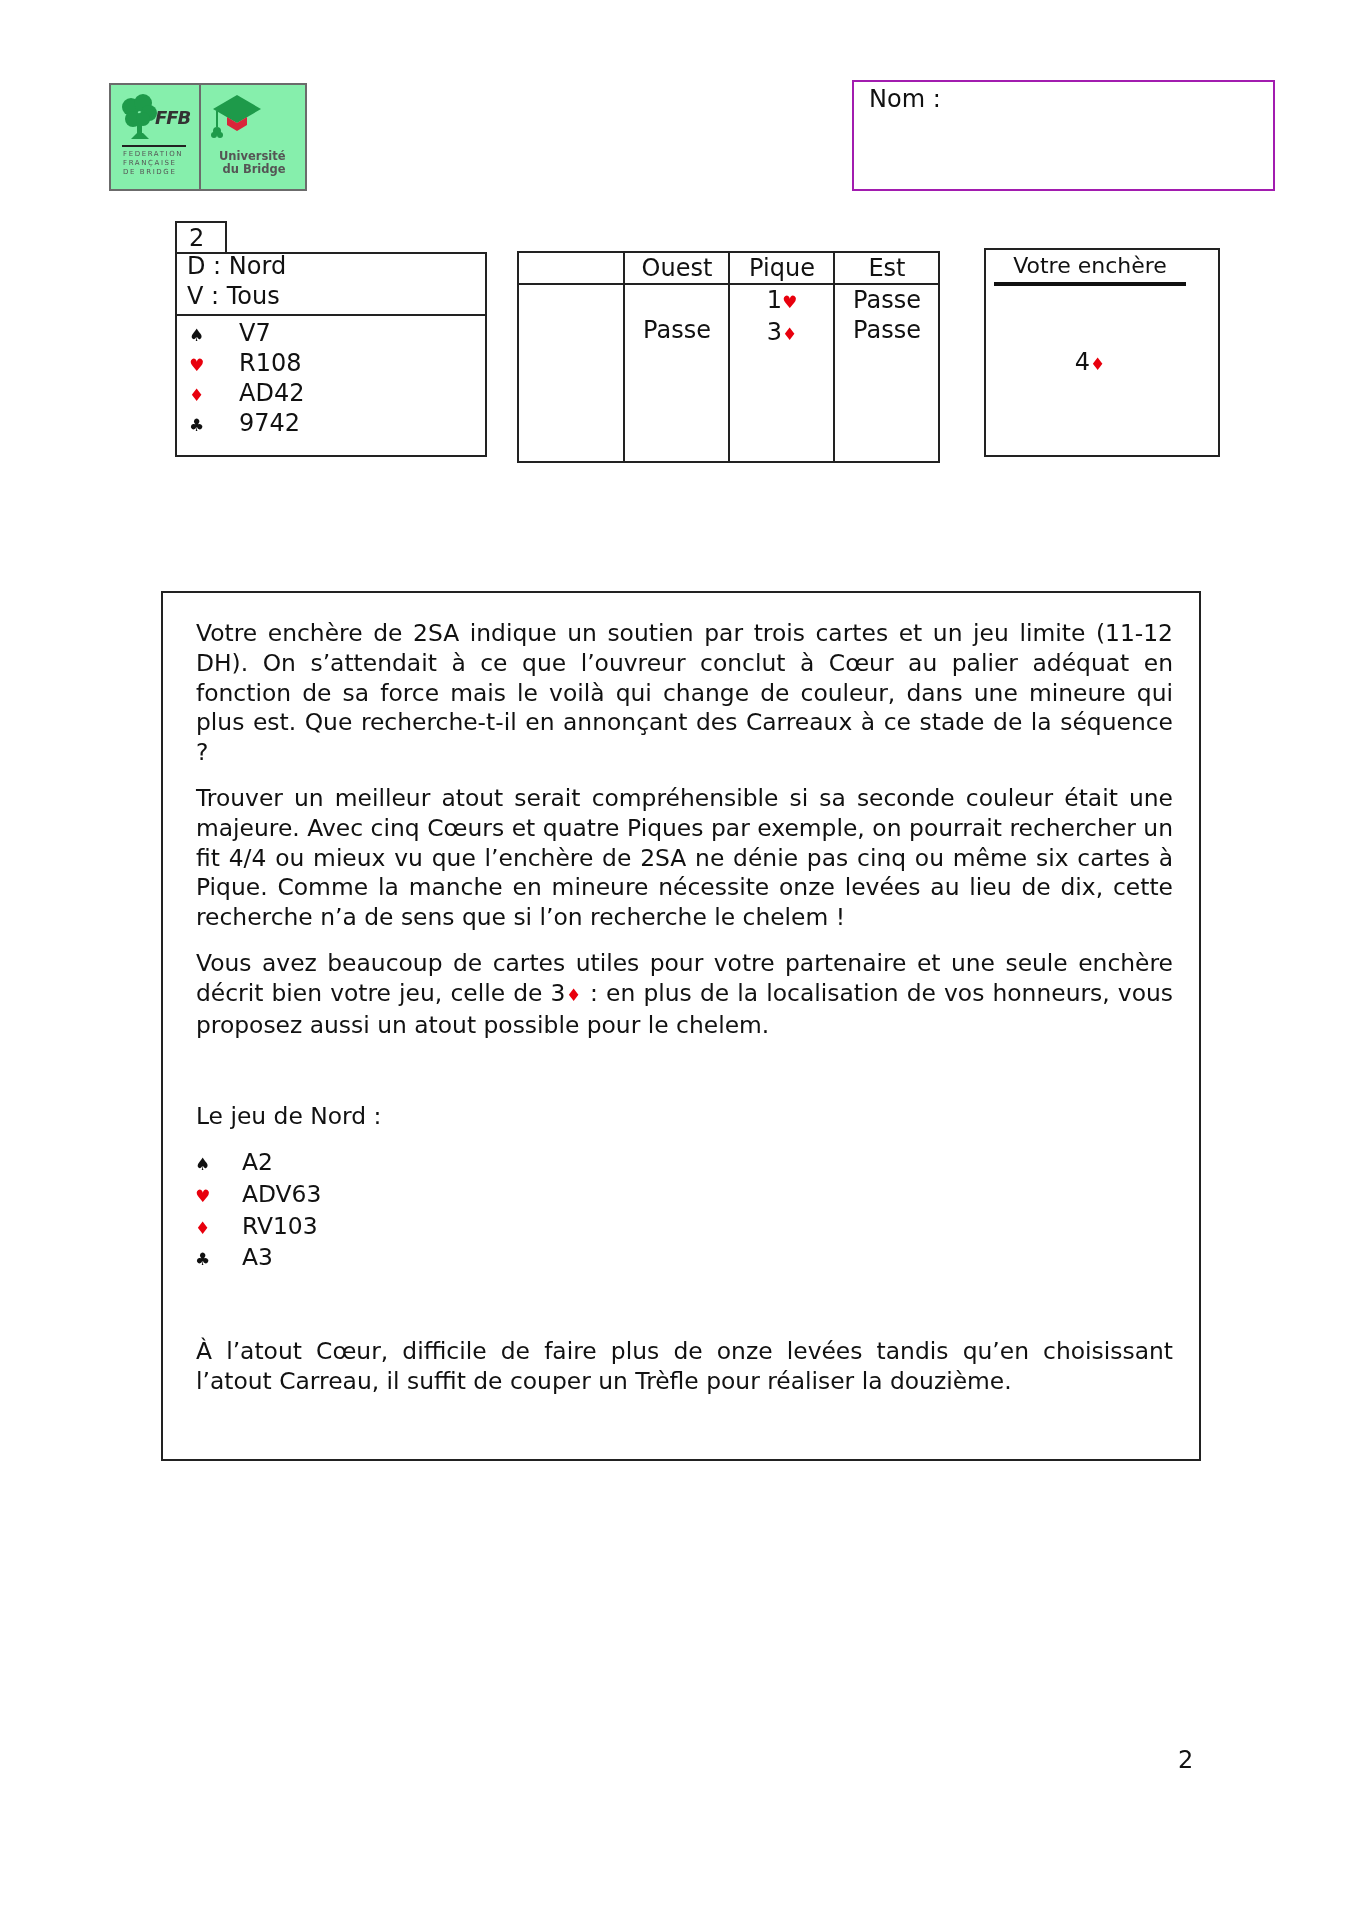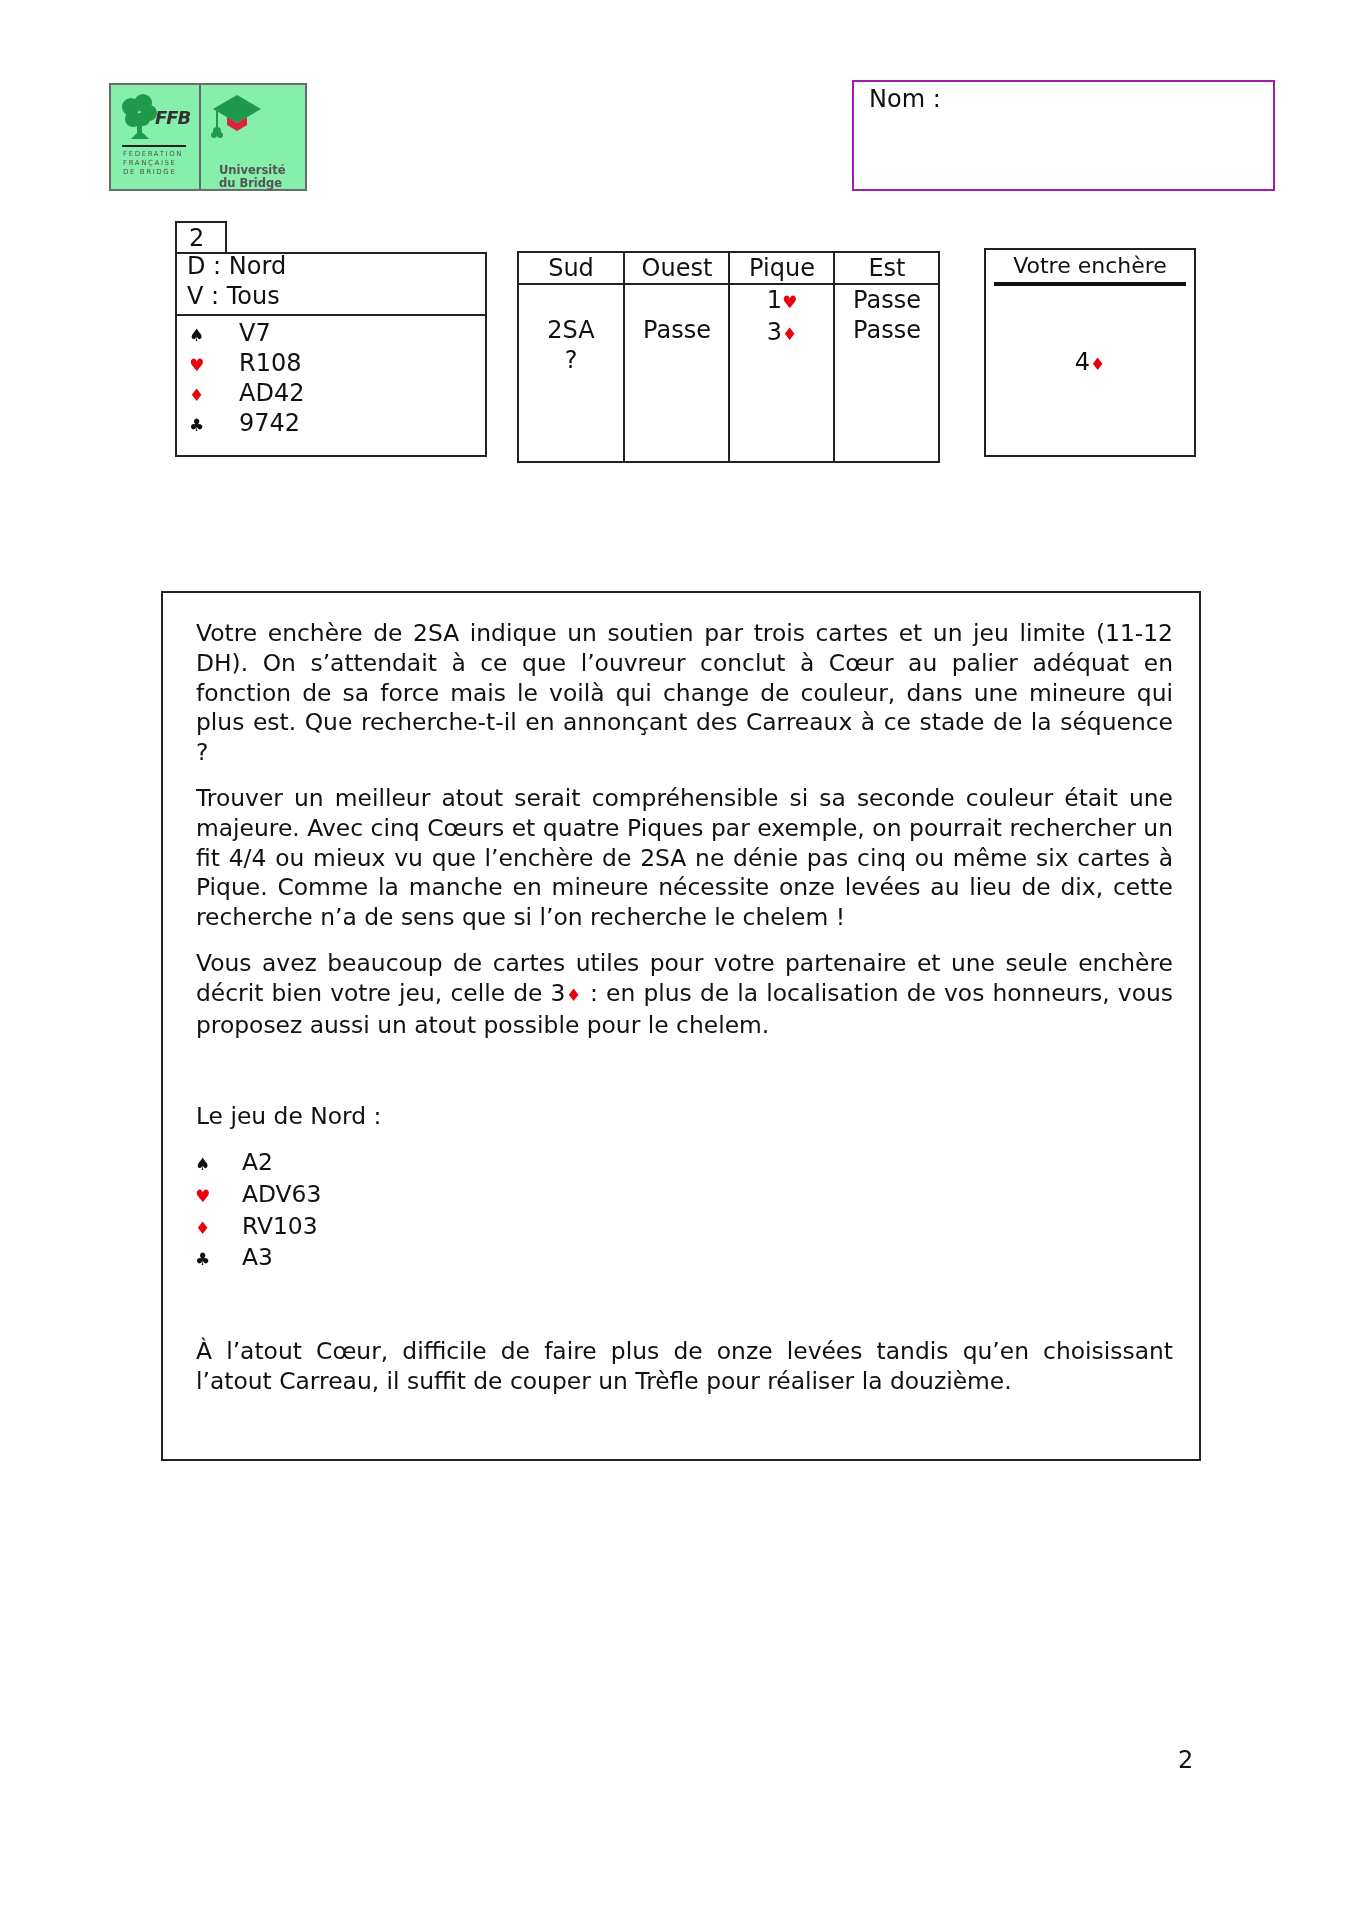--- a/index.html
+++ b/index.html
@@ -10,22 +10,22 @@
   .blk { color:#111; }
 
   
   #logo { left:109px; top:83px; width:194px; height:104px; border:2px solid #6b6b6b; background:#86efac; }
   #logo .div { position:absolute; left:88px; top:0; width:2px; height:104px; background:#6b6b6b; }
   #logo .ffb-name { position:absolute; left:12px; top:65px; width:70px; font-family:"DejaVu Sans", sans-serif;
         font-size:7px; letter-spacing:1.6px; line-height:9px; color:#555; text-align:left; }
   #logo .ffb-rule { position:absolute; left:11px; top:60px; width:64px; height:2px; background:#222; }
   #logo .ffb-mark { position:absolute; left:44px; top:22px; font-family:"DejaVu Sans", sans-serif; font-weight:bold;
         font-style:italic; font-size:18px; color:#333; letter-spacing:-1px; }
-  #logo .univ-name { position:absolute; left:108px; top:79px; font-family:"DejaVu Sans", sans-serif; font-weight:bold;
-        font-size:11.5px; line-height:13px; color:#555; }
+  #logo .univ-name { position:absolute; left:108px; top:65px; font-family:"DejaVu Sans", sans-serif; font-weight:bold;
+        font-size:11.5px; line-height:13px; color:#555;text-align:right; }
 
   
   #nom { left:852px; top:80px; width:419px; height:107px; border:2px solid #a21caf; }
   #nom span { position:absolute; left:15px; top:3px; font-size:24px; }
 
   
   #hand-tab { left:175px; top:221px; width:48px; height:31px; border:2px solid #222; border-bottom:none; }
   #hand-tab span { position:absolute; left:12px; top:1px; font-size:24px; }
   #hand { left:175px; top:252px; width:308px; height:201px; border:2px solid #222; }
   #hand .sep { position:absolute; left:0; top:60px; width:308px; height:2px; background:#222; }
@@ -34,21 +34,21 @@
 
   
   #bids { left:517px; top:251px; width:419px; height:208px; border:2px solid #222; }
   #bids .hsep { position:absolute; left:0; top:30px; width:419px; height:2px; background:#222; }
   #bids .vsep { position:absolute; top:0; width:2px; height:208px; background:#222; }
   #bids .col { position:absolute; top:0; width:104px; text-align:center; font-size:24px; line-height:30px; }
   #bids .col .hdr { height:32px; }
   .bid-suit { font-size:17px; }
 
   
-  #votre { left:984px; top:248px; width:208px; height:205px; border:2px solid #222; }
+  #votre { left:984px; top:248px; width:208px; height:205px; border:2px solid #222;padding-left:24px; }
   #votre .title { position:absolute; left:0; top:3px; width:208px; text-align:center; font-size:22px; }
   #votre .rule { position:absolute; left:8px; top:32px; width:192px; height:4px; background:#111; }
   #votre .val { position:absolute; left:0; top:98px; width:208px; text-align:center; font-size:24px; }
 
   
   #textbox { left:161px; top:591px; width:1036px; height:866px; border:2px solid #222; }
   #textbox .inner { position:absolute; left:17px; top:10px; width:1009px; font-size:23.4px; line-height:29.8px;
         text-align:justify; }
   #textbox p { margin:16px; }
   .para-gap { height:29.8px; }
@@ -109,26 +109,20 @@
   <div class="hline" style="left:12px;top:124px"><span class="suit-sm red">♦</span><span>AD42</span></div>
   <div class="hline" style="left:12px;top:154px"><span class="suit-sm blk">♣</span><span>9742</span></div>
 </div>
 
 <div id="bids" class="abs">
   <div class="hsep"></div>
   <div class="vsep" style="left:104px"></div>
   <div class="vsep" style="left:209px"></div>
   <div class="vsep" style="left:314px"></div>
 
-  <div class="col" style="left:0">
-    <div class="hdr">Sud</div>
-    <div>&nbsp;</div>
-    <div>2SA</div>
-    <div>?</div>
-  </div>
   <div class="col" style="left:106px">
     <div class="hdr">Ouest</div>
     <div>&nbsp;</div>
     <div>Passe</div>
   </div>
   <div class="col" style="left:211px">
     <div class="hdr">Pique</div>
     <div><span>1</span><span class="bid-suit red">♥</span></div>
     <div><span>3</span><span class="bid-suit red">♦</span></div>
   </div>

